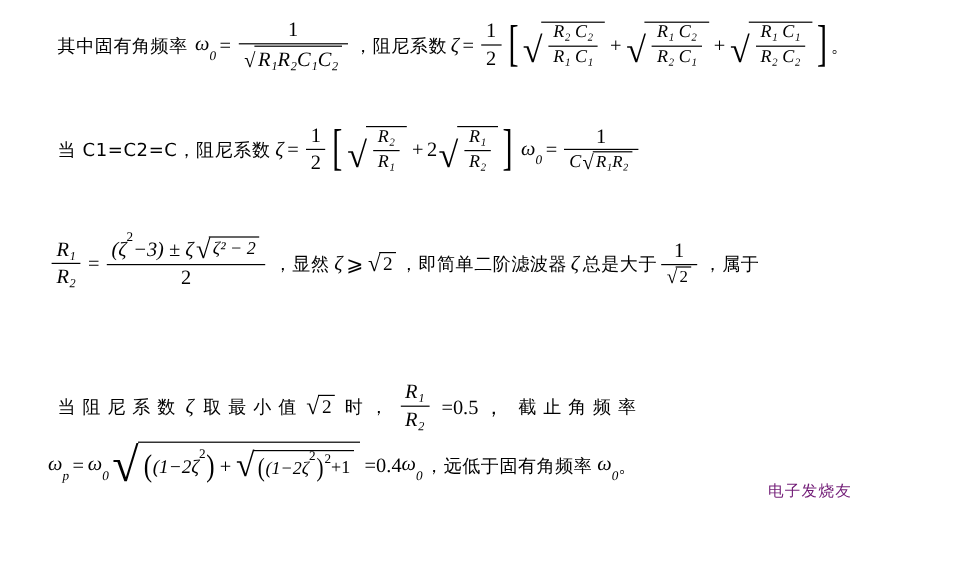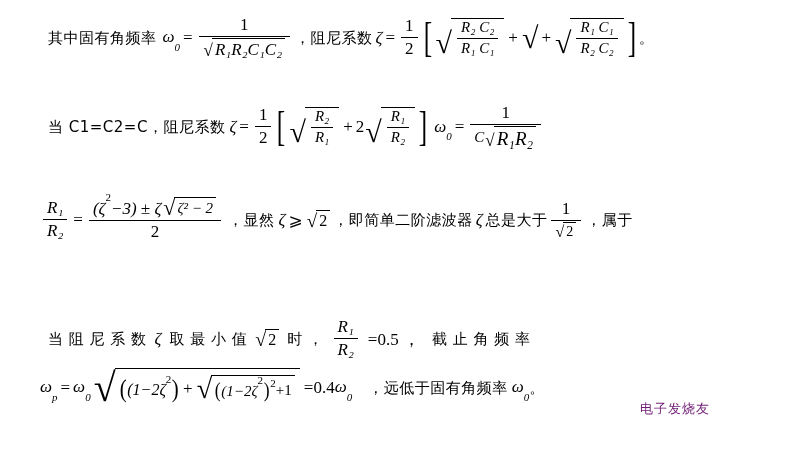--- a/index.html
+++ b/index.html
@@ -162,20 +162,27 @@
         <span class="frac math" style="font-size:15px;">
           <span class="num">R₂ C₂</span>
           <span class="bar"></span>
           <span class="den">R₁ C₁</span>
         </span>
       </span>
     </span>
     <span class="op">+</span>
     <span class="sqrt">
       <span class="radsign" style="font-size:30px;">√</span>
+      <span class="radicand">
+        <span class="frac math" style="font-size:15px;">
+          <span class="num">R₁ C₂</span>
+          <span class="bar"></span>
+          <span class="den">R₂ C₁</span>
+        </span>
+      </span>
     </span>
     <span class="op">+</span>
     <span class="sqrt">
       <span class="radsign" style="font-size:30px;">√</span>
       <span class="radicand">
         <span class="frac math" style="font-size:15px;">
           <span class="num">R₁ C₁</span>
           <span class="bar"></span>
           <span class="den">R₂ C₂</span>
         </span>
@@ -220,21 +227,21 @@
     <span class="brk">]</span>
     <span class="math" style="margin-left:4px;"><span>ω</span><span class="sub">0</span></span>
     <span class="op">=</span>
     <span class="frac mathup">
       <span class="num">1</span>
       <span class="bar"></span>
       <span class="den">
         <span class="math" style="font-size:15px;">C</span>
         <span class="sqrt">
           <span class="radsign">√</span>
-          <span class="radicand math" style="font-size:19px;">R₁R₂</span>
+          <span class="radicand math" style="font-size:14px;">R₁R₂</span>
         </span>
       </span>
     </span>
   </div>
 
   <div class="line" style="left:40px; top:198px;">
     <span class="frac math">
       <span class="num">R₁</span>
       <span class="bar"></span>
       <span class="den">R₂</span>
@@ -311,21 +318,21 @@
             <span class="math" style="font-size:15px;"><span>(1−2ζ</span><span class="sup">2</span></span>
             <span class="paren-tall" style="font-size:22px;">)</span>
             <span class="mathup" style="font-size:11px; position:relative; top:-7px;">2</span>
             <span class="mathup" style="font-size:15px;">+1</span>
           </span>
         </span>
       </span>
     </span>
     <span class="mathup" style="margin-left:3px;">=0.4</span>
     <span class="math"><span>ω</span><span class="sub">0</span></span>
-    <span class="cn" style="margin-left:16px;">，远低于固有角频率</span>
+    <span class="cn" style="margin-left:2px;">，远低于固有角频率</span>
     <span class="math" style="margin-left:4px;"><span>ω</span><span class="sub">0</span></span>
     <span class="cn">。</span>
   </div>
 
 
   <div class="wm" style="left:640px; top:400px;">电子发烧友</div>
 
 </div>
 
 </body></html>

